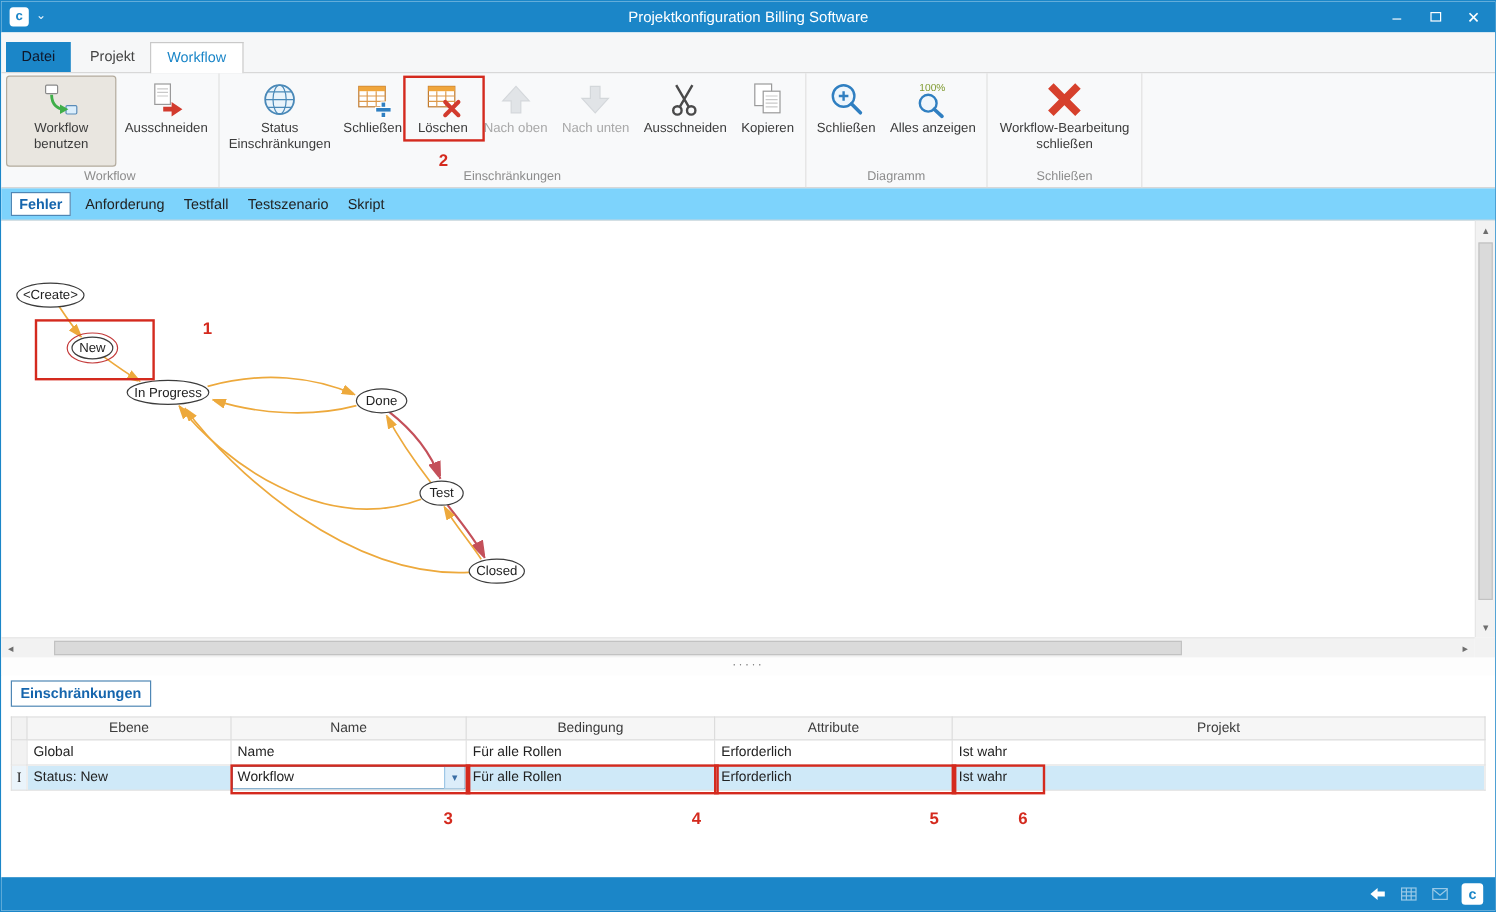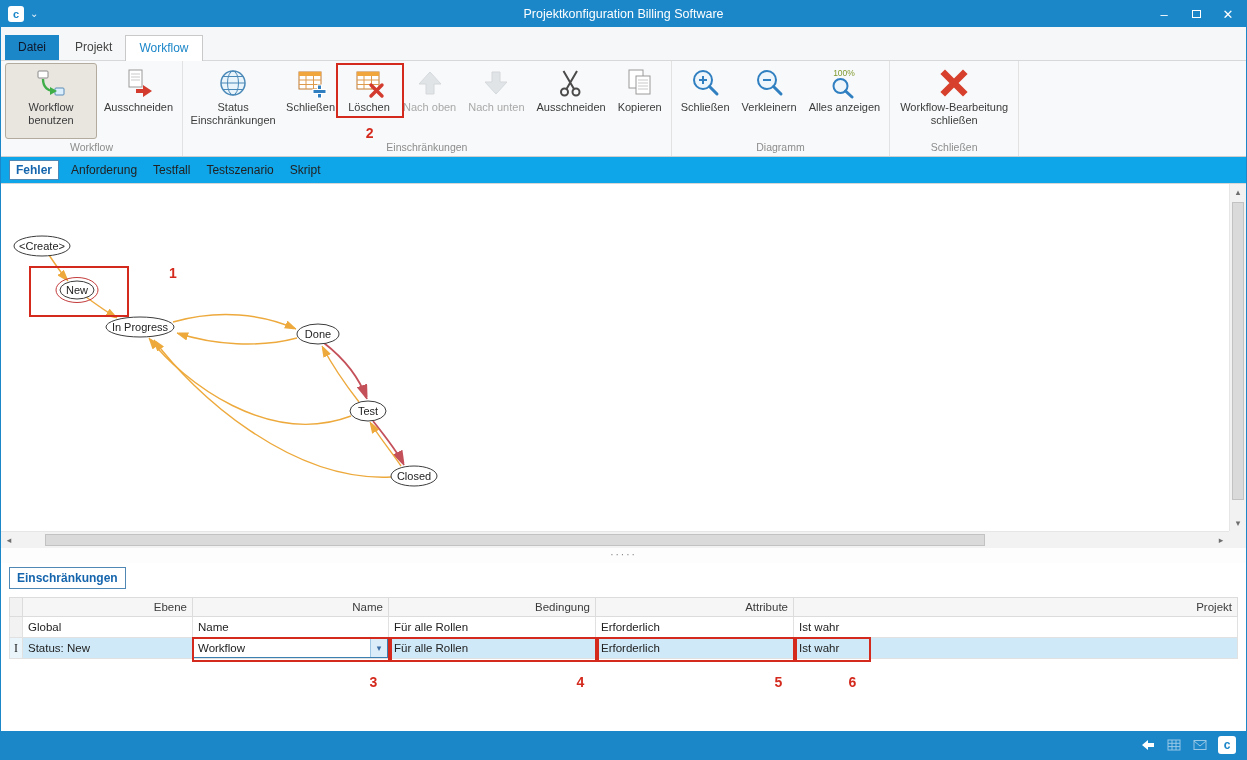--- a/index.html
+++ b/index.html
@@ -38,21 +38,21 @@
   .rbtn.sel { background: #e9e6e0; border-color: #b3ab9d; }
   .rbtn.dis { color: #a8a8a8; }
   .rbtn.dis .ricon { opacity: .5; }
   .ricon { width: 32px; height: 32px; margin-bottom: 2px; flex: none; }
   .ricon svg { width: 32px; height: 32px; display: block; }
   .rlabel { font-size: 11px; line-height: 1.15; text-align: center; color: #3b3b3b; }
   .rbtn.dis .rlabel { color: #a8a8a8; }
   .rcaption { margin-top: auto; height: 17px; text-align: center; font-size: 10.5px; color: #8c8c8c; padding-top: 2px; }
 
   
-  .doctabs { position: absolute; top: 156px; left: 0; right: 0; height: 27px; background: #0ea5e9;
+  .doctabs { position: absolute; top: 156px; left: 0; right: 0; height: 27px; background: #7dd3fc;
              display: flex; align-items: center; padding-left: 8px; border-bottom: 1px solid #d6d6d6; }
   .dtab { padding: 3px 8px; font-size: 12px; color: #222; cursor: default; }
   .dtab.active { border: 1px solid #4f87b5; color: #1565ad; font-weight: bold; background: #fff; padding: 2px 6px; margin-right: 4px; }
 
   
   .canvas { position: absolute; top: 183px; left: 0; right: 0; height: 364px; background: #fff; }
   .diagram-svg { position: absolute; left: 0; top: 0; }
   .vscroll { position: absolute; top: 0; right: 0; width: 17px; bottom: 17px; background: #f2f2f2; border-left: 1px solid #e6e6e6; }
   .hscroll { position: absolute; left: 0; bottom: 0; right: 17px; height: 17px; background: #f2f2f2; border-top: 1px solid #e6e6e6; }
   .sb-corner { position: absolute; right: 0; bottom: 0; width: 17px; height: 17px; background: #f2f2f2; }
@@ -68,21 +68,21 @@
   .splitter { position: absolute; top: 547px; left: 0; right: 0; height: 15px; background: #fdfdfd;
               text-align: center; color: #7d7d7d; font-size: 10px; letter-spacing: 2px; line-height: 13px; }
 
   
   .bottom { position: absolute; top: 562px; left: 0; right: 0; height: 170px; background: #fff; }
   .panel-tab { position: absolute; top: 4px; left: 8px; border: 1px solid #4f87b5; color: #1565ad;
                font-weight: bold; font-size: 12px; padding: 3px 7px; background: #fff; }
   .constraints-table { position: absolute; top: 34px; left: 8px; right: 8px; border-collapse: collapse;
                        font-size: 11.5px; color: #222; width: calc(100% - 16px); table-layout: fixed; }
   .constraints-table th { background: #f6f6f6; border: 1px solid #dcdcdc; font-weight: normal; color: #3c3c3c;
-                          text-align: right; height: 19px; padding: 1px 5px; }
+                          text-align: center; height: 19px; padding: 1px 5px; }
   .constraints-table td { border: 1px solid #e1e1e1; height: 21px; padding: 1px 5px; overflow: hidden; white-space: nowrap; }
   .constraints-table .ind { background: #f2f2f2; padding: 0; text-align: center; }
   .selrow td { background: #cfe9f8; }
   .selrow td.ind { background: #eaf4fb; }
   .ibeam { font-family: "Liberation Serif", serif; font-size: 12px; color: #222; font-style: normal; }
   .combo-cell { padding: 0 !important; }
   .combo { display: flex; align-items: center; height: 20px; background: #fff; border: 1px solid #3c7fb1; }
   .combo-val { padding-left: 4px; flex: 1; }
   .combo-btn { width: 17px; height: 100%; background: #dcedfa; border-left: 1px solid #9ec7e6;
                display: flex; align-items: center; justify-content: center; }
@@ -231,30 +231,20 @@
         <div class="rrow">
           <div class="rbtn">
             <div class="ricon">
               <svg viewBox="0 0 32 32">
                 <circle cx="14" cy="13" r="9" fill="#eef6fc" stroke="#2f7fc1" stroke-width="2"></circle>
                 <path d="M14 9v8M10 13h8" stroke="#2f7fc1" stroke-width="2"></path>
                 <path d="M20.5 19.5 L28 27" stroke="#2f7fc1" stroke-width="3" stroke-linecap="round"></path>
               </svg>
             </div>
             <div class="rlabel">Schließen</div>
-          </div>
-          <div class="rbtn">
-            <div class="ricon">
-              <svg viewBox="0 0 32 32">
-                <circle cx="14" cy="13" r="9" fill="#eef6fc" stroke="#2f7fc1" stroke-width="2"></circle>
-                <path d="M10 13h8" stroke="#2f7fc1" stroke-width="2"></path>
-                <path d="M20.5 19.5 L28 27" stroke="#2f7fc1" stroke-width="3" stroke-linecap="round"></path>
-              </svg>
-            </div>
-            <div class="rlabel">Verkleinern</div>
           </div>
           <div class="rbtn">
             <div class="ricon">
               <svg viewBox="0 0 32 32">
                 <text x="16" y="9" font-size="8.5" fill="#7f9a2f" text-anchor="middle" font-family="Liberation Sans,sans-serif">100%</text>
                 <circle cx="12.5" cy="19" r="7" fill="#eef6fc" stroke="#2f7fc1" stroke-width="2"></circle>
                 <path d="M17.5 24 L24 30" stroke="#2f7fc1" stroke-width="3" stroke-linecap="round"></path>
               </svg>
             </div>
             <div class="rlabel">Alles anzeigen</div>

